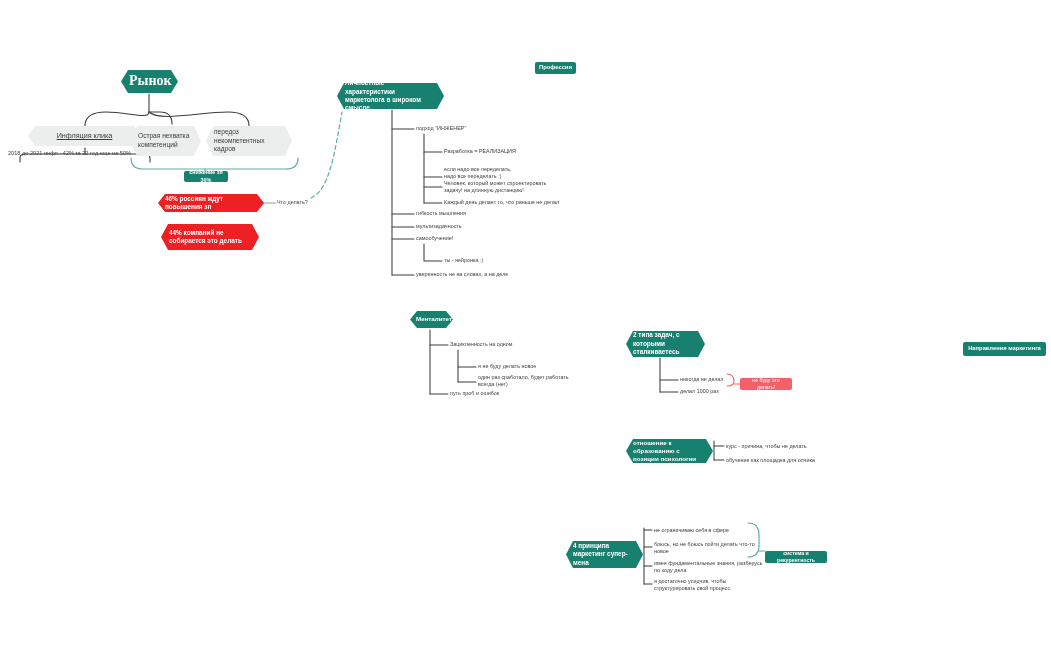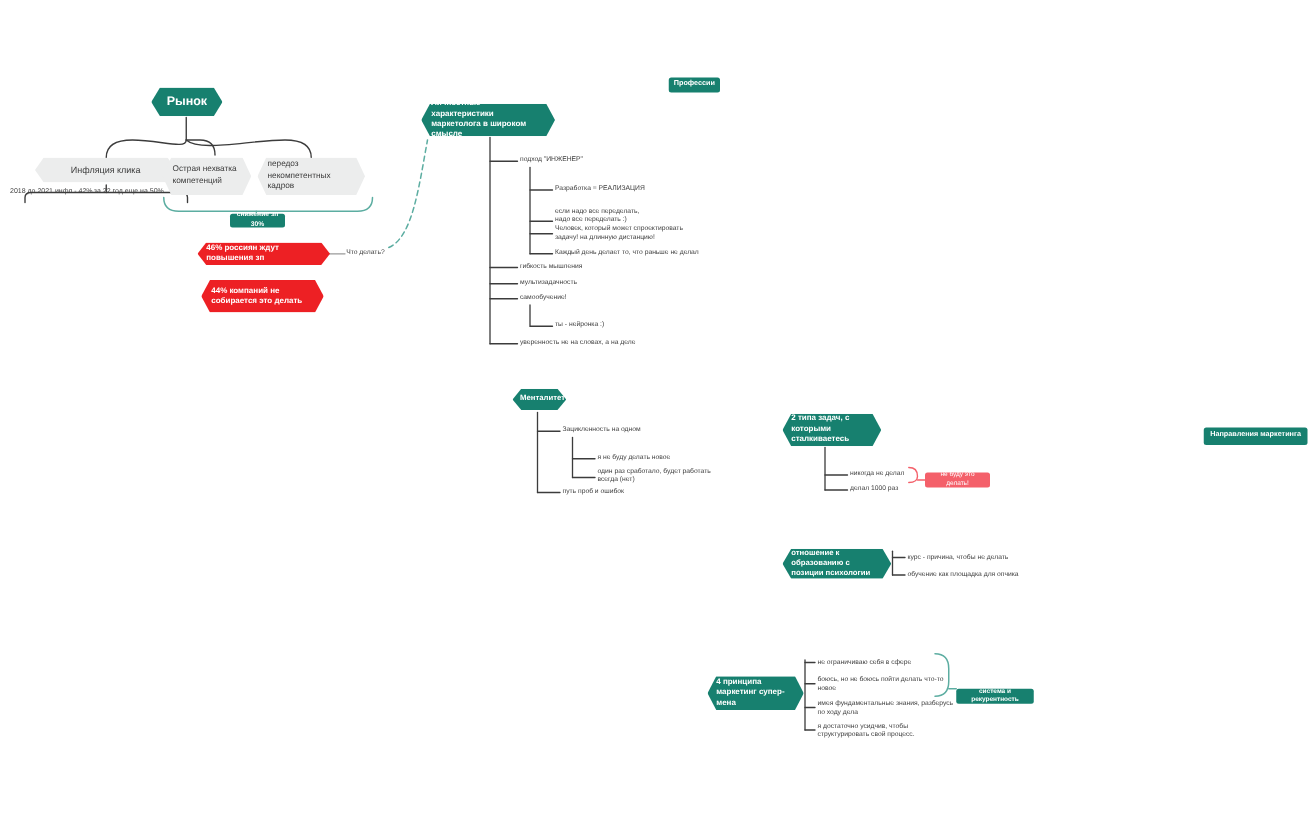--- a/index.html
+++ b/index.html
@@ -108,26 +108,26 @@
       <path d="M644,547 L652,547"></path>
       <path d="M644,566 L652,566"></path>
       <path d="M644,584 L652,584"></path>
     </g>
     <g fill="none" stroke="#5cada1" stroke-width="1.2" stroke-linecap="round">
       <path d="M748,523 Q759,523 759,535 L759,545 Q759,557 748,557"></path>
       <path d="M759,551 L765,551"></path>
     </g>
   </svg>
 
-  <div class="node hex teal" style="left:121px;top:70px;width:57px;height:23px;padding:0 8px;font-size:10px;justify-content:center;">
+  <div class="node hex teal" style="left:121px;top:70px;width:57px;height:23px;padding:0 8px;font-size:14px;justify-content:center;font-family:Liberation Serif, serif;">
     <span class="txt" style="text-align:center;">Рынок</span>
   </div>
 
   <div class="node hex grey" style="left:28px;top:126px;width:113px;height:20px;padding:0 10px;font-size:7.2px;justify-content:center;">
-    <span class="txt" style="text-align:center;">Инфляция клика</span>
+    <span class="txt" style="text-align:center;text-decoration:underline;">Инфляция клика</span>
   </div>
 
   <div class="node hex grey" style="left:130px;top:126px;width:71px;height:30px;padding:0 8px;font-size:6.6px;">
     <span class="txt">Острая нехватка компетенций</span>
   </div>
 
   <div class="node hex grey" style="left:206px;top:126px;width:86px;height:30px;padding:0 8px;font-size:6.6px;">
     <span class="txt">передоз некомпетентных кадров</span>
   </div>
 

